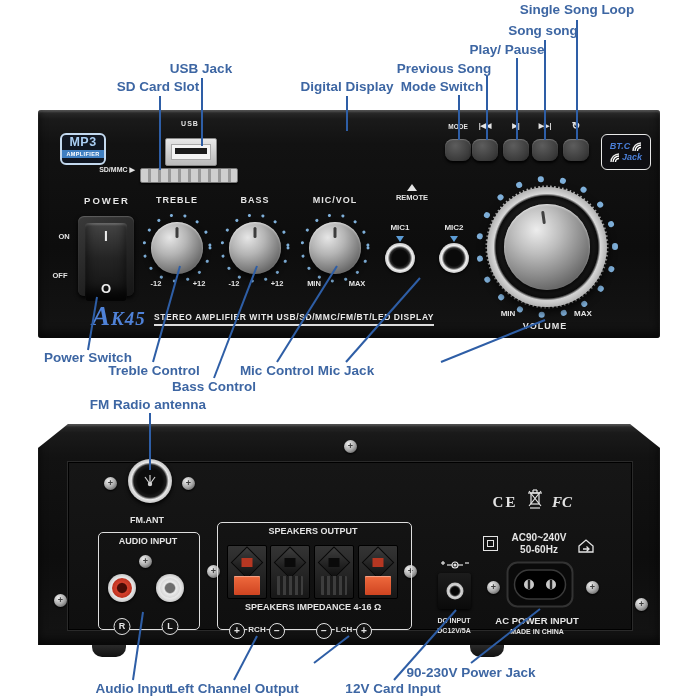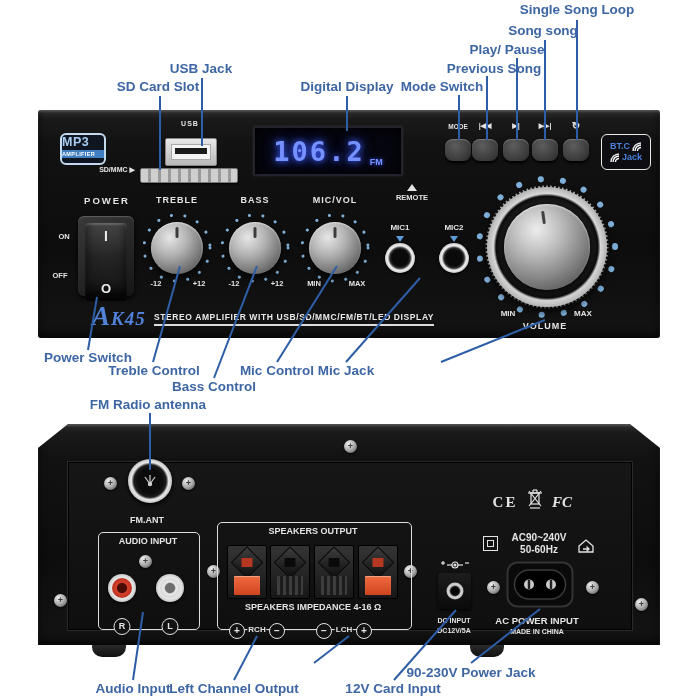--- a/index.html
+++ b/index.html
@@ -33,27 +33,27 @@
     position:absolute; left:30px; top:38px; width:562px; height:166px;
     background:linear-gradient(180deg,#161616,#0f0f0f);
     border:1px solid #000; box-shadow:0 0 0 1px #2a2a2a; z-index:2;
   }
   .deco-svg { position:absolute; left:0; top:0; z-index:2; pointer-events:none; }
   #leader-svg { position:absolute; left:0; top:0; z-index:5; pointer-events:none; }
 
   
   .badge {
     position:absolute; border:2px solid #c3d9ef; border-radius:6px;
-    background:rgba(15,25,45,.55); z-index:3; overflow:hidden;
+    background:rgba(15,25,45,.55); z-index:3; text-align:center; overflow:hidden;
   }
   #mp3-badge { left:22px; top:23px; width:42px; height:28px; }
   #mp3-badge .l1 { color:#a9cdf2; font-weight:bold; font-size:12.5px; line-height:15px; letter-spacing:.5px; }
   #mp3-badge .l2 { background:#3f7fc1; color:#fff; font-size:5.5px; font-weight:bold; line-height:8px; letter-spacing:.4px; }
   #btc-badge { left:563px; top:24px; width:48px; height:34px; border-width:1.5px; border-color:#e8e8e8;
-    display:flex; flex-direction:column; justify-content:center; background:rgba(10,10,20,.4); }
+    display:flex; flex-direction:column; justify-content:center; background:rgba(10,10,20,.4);font-style:italic; }
   #btc-badge .row { display:flex; align-items:center; justify-content:center; gap:2px;
     color:#4a7fd9; font-weight:bold; font-size:9px; line-height:11px; }
   .fan { width:10px; height:10px; }
   #usb-port {
     position:absolute; left:127px; top:28px; width:50px; height:26px; z-index:3;
     background:linear-gradient(180deg,#e8e8e8,#b9b9b9); border-radius:2px;
     border:1px solid #888; box-shadow:0 1px 2px #000;
   }
   #usb-port .tongue { position:absolute; left:5px; top:5px; right:5px; bottom:5px;
     background:#f4f4f4; border:1px solid #aaa; }
@@ -216,21 +216,21 @@
       <line x1="257" y1="636" x2="234" y2="680"></line>
       <line x1="349" y1="636" x2="314" y2="663"></line>
       <line x1="456" y1="610" x2="394" y2="680"></line>
       <line x1="540" y1="609" x2="471" y2="663"></line>
     </g>
   </svg>
 
   <div class="lbl" style="left:577px;top:2px">Single Song Loop</div>
   <div class="lbl" style="left:543px;top:23px">Song song</div>
   <div class="lbl" style="left:507px;top:42px">Play/ Pause</div>
-  <div class="lbl" style="left:494px;top:61px">Previous Song</div>
+  <div class="lbl" style="left:444px;top:61px">Previous Song</div>
   <div class="lbl" style="left:442px;top:79px">Mode Switch</div>
   <div class="lbl" style="left:347px;top:79px">Digital Display</div>
   <div class="lbl" style="left:201px;top:61px">USB Jack</div>
   <div class="lbl" style="left:158px;top:79px">SD Card Slot</div>
 
   <div class="lbl" style="left:88px;top:350px">Power Switch</div>
   <div class="lbl" style="left:154px;top:363px">Treble Control</div>
   <div class="lbl" style="left:214px;top:379px">Bass Control</div>
   <div class="lbl" style="left:277px;top:363px">Mic Control</div>
   <div class="lbl" style="left:346px;top:363px">Mic Jack</div>
@@ -261,24 +261,20 @@
 
     <div class="wt" style="left:152px;top:10px;font-size:7px;letter-spacing:1px">USB</div>
     <div id="usb-port">
       <div class="tongue">
           <div class="slot"></div>
         </div>
     </div>
     <div class="wt" style="left:79px;top:56px;font-size:7px">SD/MMC ▶</div>
     <div id="sd-slot"></div>
 
-    <div id="display">
-      <span class="digits">106.2</span>
-      <span class="unit">FM</span>
-    </div>
 
     <div class="tri-up" style="left:374px;top:74px"></div>
     <div class="wt" style="left:374px;top:83px;font-size:7.5px">REMOTE</div>
 
     <div class="wt" style="left:420px;top:13px;font-size:6.5px">MODE</div>
     <div class="wt" style="left:447px;top:12px;font-size:7px">|◀◀</div>
     <div class="wt" style="left:478px;top:12px;font-size:7px">▶|</div>
     <div class="wt" style="left:507px;top:12px;font-size:7px">▶▶|</div>
     <div class="wt" style="left:538px;top:10px;font-size:10px">↻</div>
     <div class="pbtn" style="left:407px"></div>

